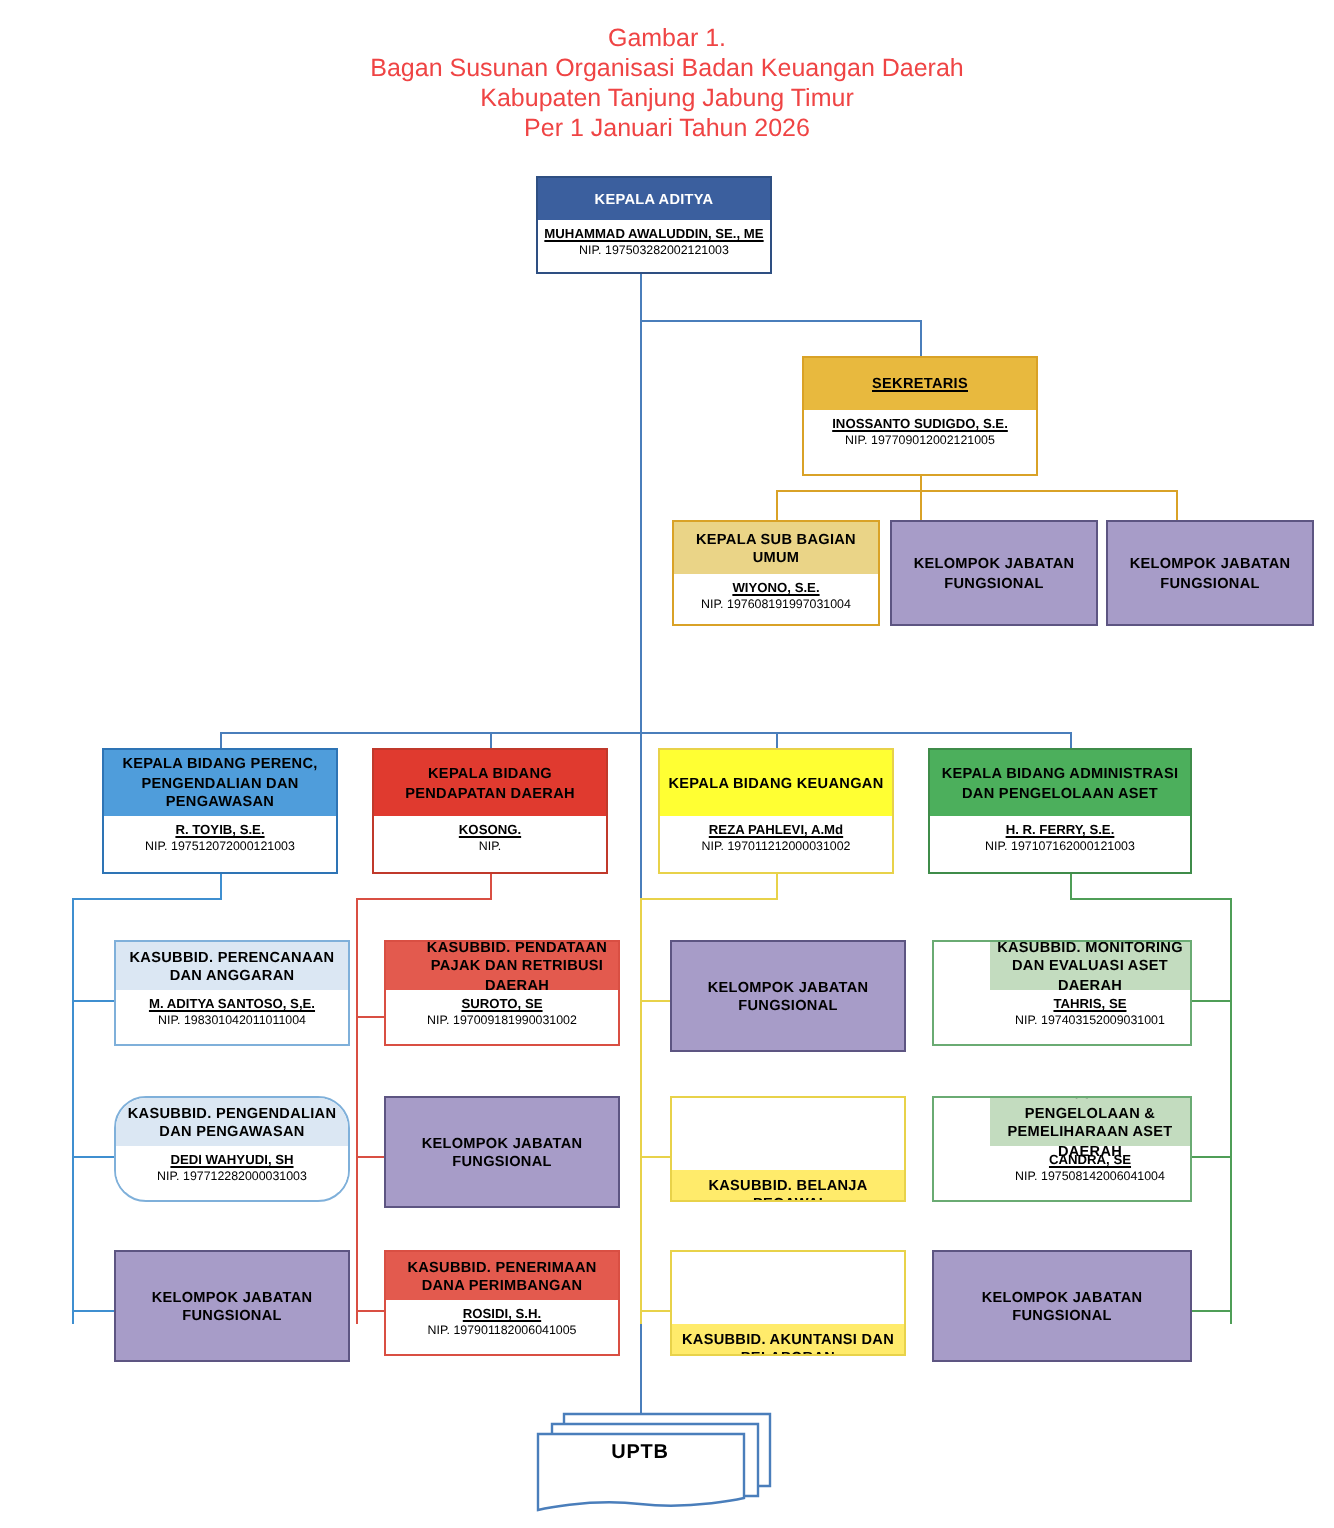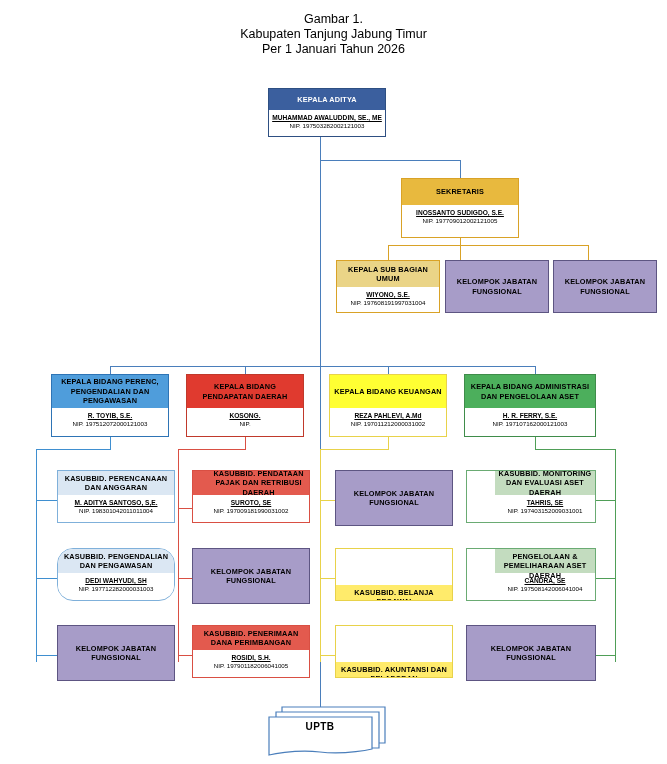--- a/index.html
+++ b/index.html
@@ -8,21 +8,21 @@
     background:#ffffff;
     font-family:"Liberation Sans","DejaVu Sans",sans-serif;
     color:#000;
     overflow:hidden;
   }
   #chart{position:relative;width:667px;height:764px;}
 
   
   .title{
     position:absolute;left:0;top:12px;width:667px;
-    text-align:center;font-size:12.5px;line-height:15px;color:#000000;
+    text-align:center;font-size:12.5px;line-height:15px;color:#ef4444;
   }
   .title div{white-space:nowrap;}
 
   
   .ln{position:absolute;background:#4a7ebb;}
   .ln.v{width:1px;}
   .ln.h{height:1px;}
   .ln.orange{background:#d9a227;}
   .ln.blue2{background:#3f8fd0;}
   .ln.red{background:#d94f43;}
@@ -63,21 +63,21 @@
     display:flex;align-items:center;justify-content:center;
   }
   .box.solid .head{font-size:7.3px;}
 
   
   .c-blue   {border-color:#2e74b5;}
   .c-blue   .head{background:#4f9ddb;color:#000;}
   .c-blued  {border-color:#7fb0da;}
   .c-blued  .head{background:#dbe7f3;color:#000;}
   .c-orange {border-color:#d9a227;}
-  .c-orange .head{background:#e8b93e;color:#000;}
+  .c-orange .head{background:#e8b93e;color:#000;text-decoration:underline;}
   .c-orange2{border-color:#d9a227;}
   .c-orange2 .head{background:#ead487;color:#000;}
   .c-purple {border-color:#5d5582;background:#a79cc8;}
   .c-purple .head{background:#a79cc8;color:#000;}
   .c-red    {border-color:#c0392b;}
   .c-red    .head{background:#e03a2f;color:#000;}
   .c-red2   {border-color:#d94f43;}
   .c-red2   .head{background:#e35a4e;color:#000;}
   .c-yellow {border-color:#e8d24a;}
   .c-yellow .head{background:#ffff33;color:#000;}
@@ -98,20 +98,21 @@
     font-size:10px;font-weight:bold;letter-spacing:.4px;
   }
 </style>
 </head>
 <body>
 
 <div id="chart">
 
   <div class="title">
     <div>Gambar 1.</div>
+    <div>Bagan Susunan Organisasi Badan Keuangan Daerah</div>
     <div>Kabupaten Tanjung Jabung Timur</div>
     <div>Per 1 Januari Tahun 2026</div>
   </div>
 
   <div class="ln v" style="left:320px;top:137px;height:578px;"></div>
 
   <div class="ln h" style="left:320px;top:160px;width:140px;"></div>
   <div class="ln v" style="left:460px;top:160px;height:18px;"></div>
 
   <div class="ln v orange" style="left:460px;top:238px;height:22px;"></div>

